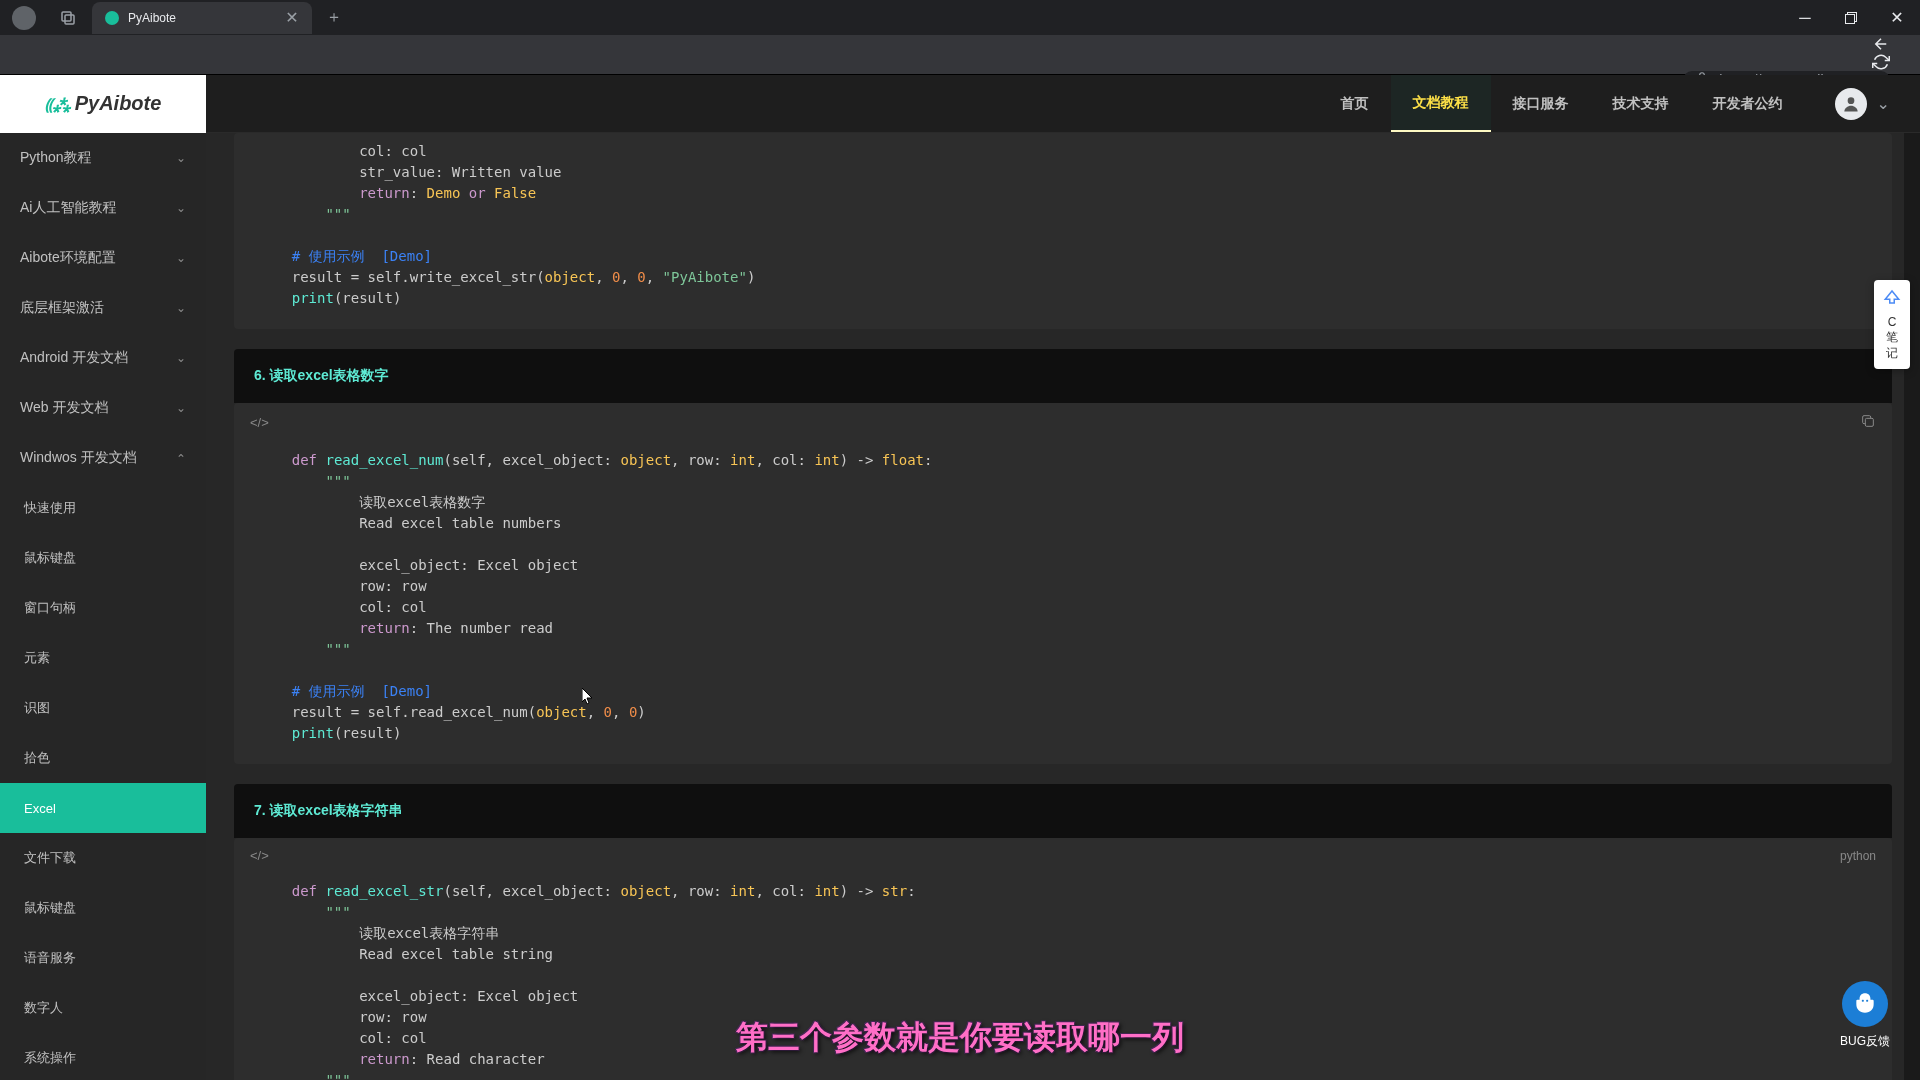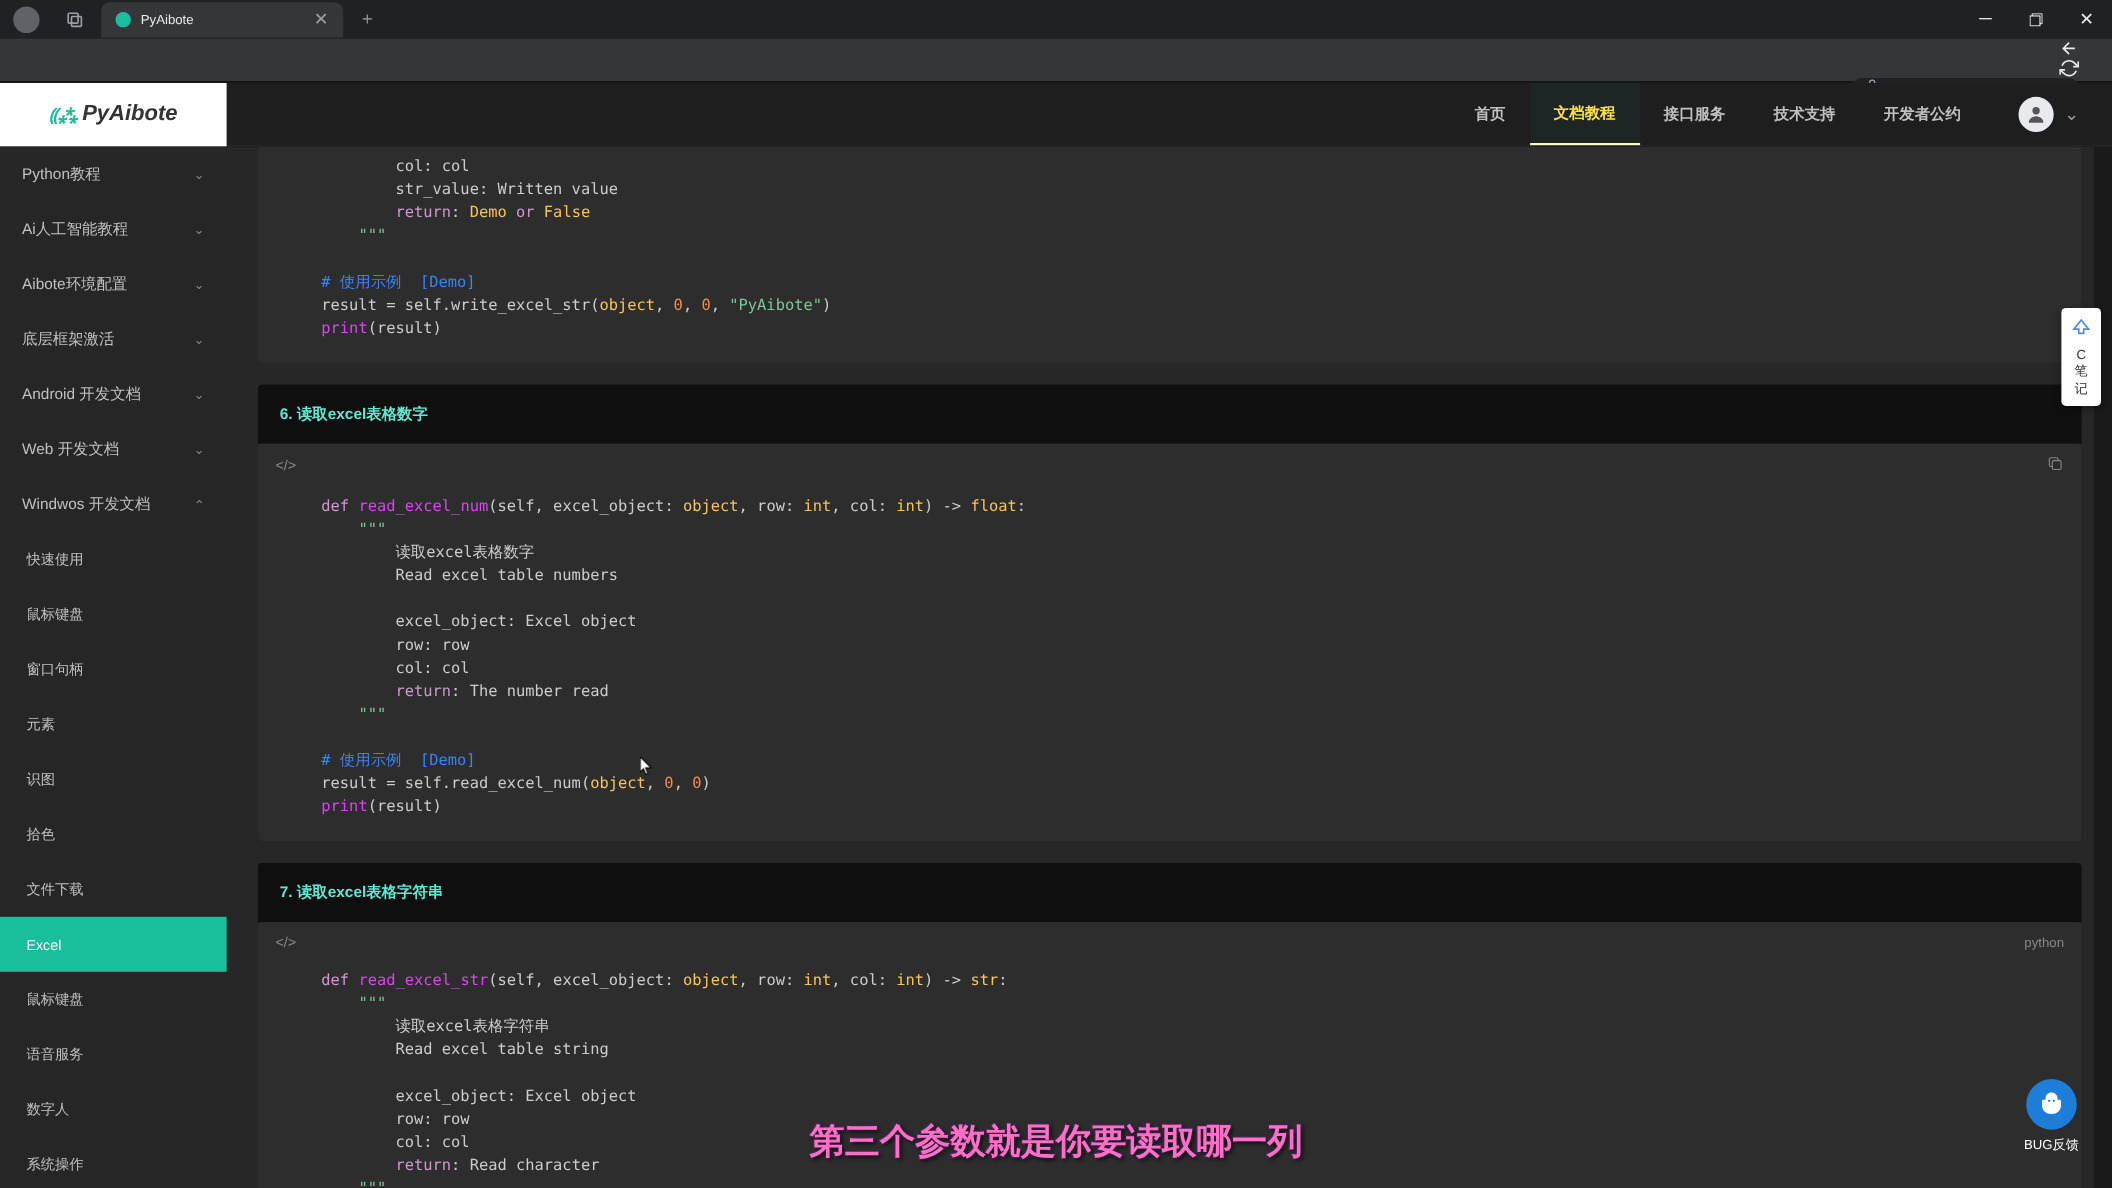--- a/index.html
+++ b/index.html
@@ -54,21 +54,21 @@
 .main { flex: 1; padding-top: 58px; overflow-y: auto; background: #272727; position: relative; }
 .content-wrap { padding: 0 28px 40px 28px; }
 
 .code-block { background: #2d2d2d; border-radius: 4px; margin-bottom: 20px; position: relative; }
 .code-header { display: flex; justify-content: space-between; align-items: center; padding: 10px 16px; color: #888; font-size: 13px; }
 .code-lang { font-size: 12px; color: #888; }
 .copy-btn { cursor: pointer; }
 pre { padding: 8px 24px 20px 24px; font-family: "Consolas", monospace; font-size: 14px; line-height: 1.5; color: #cccccc; white-space: pre; overflow-x: auto; }
 
 .kw { color: #cc99cd; }
-.fn { color: #d946ef; }
+.fn { color: #5eead4; }
 .type { color: #f8c555; }
 .str { color: #7ec699; }
 .num { color: #f08d49; }
 .cmt { color: #3b82f6; }
 .builtin { color: #f8c555; }
 
 .section-header { background: #0f0f0f; color: #5eead4; padding: 18px 20px; font-size: 14px; font-weight: bold; margin-bottom: 0; border-radius: 4px 4px 0 0; }
 
 
 .side-widget { position: fixed; right: 10px; top: 280px; width: 36px; background: #fff; border-radius: 4px; padding: 8px 4px; text-align: center; font-size: 12px; color: #333; box-shadow: 0 2px 8px rgba(0,0,0,0.3); line-height: 1.3; }
@@ -227,22 +227,22 @@
       <div class="side-item expanded">
         <span>Windwos 开发文档</span>
         <span class="chevron">⌄</span>
       </div>
       <div class="side-item sub">快速使用</div>
       <div class="side-item sub">鼠标键盘</div>
       <div class="side-item sub">窗口句柄</div>
       <div class="side-item sub">元素</div>
       <div class="side-item sub">识图</div>
       <div class="side-item sub">拾色</div>
+      <div class="side-item sub active">Excel</div>
       <div class="side-item sub">文件下载</div>
-      <div class="side-item sub active">Excel</div>
       <div class="side-item sub">鼠标键盘</div>
       <div class="side-item sub">语音服务</div>
       <div class="side-item sub">数字人</div>
       <div class="side-item sub">系统操作</div>
     </div>
 
   <div class="main">
     <div class="content-wrap">
 
       <div class="code-block">

